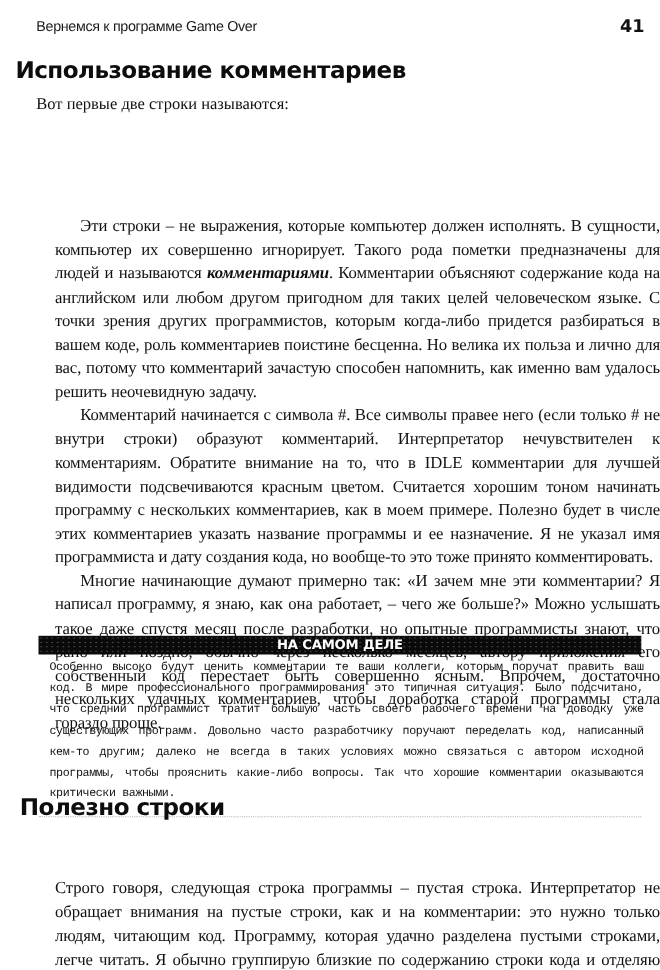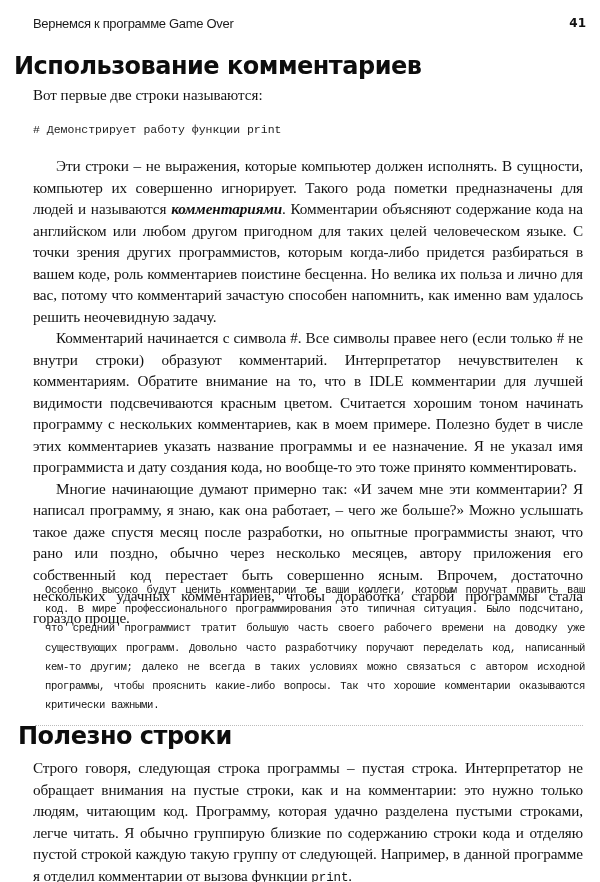--- a/index.html
+++ b/index.html
@@ -11,39 +11,40 @@
     .running-header {
       position: absolute; left: 33px; top: 12px; right: 14px; height: 22px;
       display: flex; justify-content: space-between; align-items: center;
     }
     .running-title {
       font-family: "Liberation Sans", "DejaVu Sans", sans-serif;
       font-size: 13px; letter-spacing: -0.3px; color: #1a1a1a;
     }
     .page-number {
       font-family: "DejaVu Sans", "Liberation Sans", sans-serif;
-      font-weight: bold; font-size: 12px; color: #111;
+      font-weight: bold; font-size: 16px; color: #111;
     }
     h1.section-title {
       position: absolute; margin: 0;
       font-family: "DejaVu Sans", "Liberation Sans", sans-serif;
-      font-weight: bold; font-size: 24px; letter-spacing: -0.5px; color: #0d0d0d;
+      font-weight: bold; font-size: 21px; letter-spacing: -0.5px; color: #0d0d0d;
     }
     #title-comments { left: 14px; top: 52px; }
     #title-blank { left: 18px; top: 722px; }
     .intro { position: absolute; left: 33px; top: 87px; font-size: 15px; }
     .code-block {
       position: absolute; left: 33px; top: 120px;
       font-family: "Liberation Mono", "DejaVu Sans Mono", monospace;
       font-size: 11.5px; line-height: 19px; color: #222;
     }
     .body-text {
-      position: absolute; left: 33px; width: 550px;
+      position: absolute; left: 50px; width: 550px;
       font-size: 15.2px; line-height: 21.5px; text-align: justify;
       letter-spacing: -0.1px;
+      margin-top: 40px;
     }
     .body-text p { margin: 0; text-indent: 23px; }
     #body-comments { top: 155px; }
     em.term { font-style: italic; font-weight: bold; font-family: "Liberation Serif", serif; }
     .inline-code { font-family: "Liberation Mono", "DejaVu Sans Mono", monospace; font-size: 12.5px; }
     .sidebar-box {
       position: absolute; left: 35px; top: 578px; width: 548px;
     }
     .sidebar-bar {
       height: 17px; background: #0a0a0a; color: #fff; text-align: center;
@@ -70,30 +71,30 @@
 <div class="running-header">
   <span class="running-title">Вернемся к программе Game Over</span>
   <span class="page-number">41</span>
 </div>
 
 <h1 class="section-title" id="title-comments">Использование комментариев</h1>
 
 <div class="intro">Вот первые две строки называются:</div>
 
 <div class="code-block">
-  <div># Демонстрирует работу функции print</div>
 </div>
 
 <div class="body-text" id="body-comments">
   <p><span>Эти строки – не выражения, которые компьютер должен исполнять. В сущности, компьютер их совершенно игнорирует. Такого рода пометки предназначены для людей и называются </span><em class="term">комментариями</em><span>. Комментарии объясняют содержание кода на английском или любом другом пригодном для таких целей человеческом языке. С точки зрения других программистов, которым когда-либо придется разбираться в вашем коде, роль комментариев поистине бесценна. Но велика их польза и лично для вас, потому что комментарий зачастую способен напомнить, как именно вам удалось решить неочевидную задачу.</span></p>
   <p>Комментарий начинается с символа #. Все символы правее него (если только # не внутри строки) образуют комментарий. Интерпретатор нечувствителен к комментариям. Обратите внимание на то, что в IDLE комментарии для лучшей видимости подсвечиваются красным цветом. Считается хорошим тоном начинать программу с нескольких комментариев, как в моем примере. Полезно будет в числе этих комментариев указать название программы и ее назначение. Я не указал имя программиста и дату создания кода, но вообще-то это тоже принято комментировать.</p>
   <p>Многие начинающие думают примерно так: «И зачем мне эти комментарии? Я написал программу, я знаю, как она работает, – чего же больше?» Можно услышать такое даже спустя месяц после разработки, но опытные программисты знают, что рано или поздно, обычно через несколько месяцев, автору приложения его собственный код перестает быть совершенно ясным. Впрочем, достаточно нескольких удачных комментариев, чтобы доработка старой программы стала гораздо проще.</p>
 </div>
 
 <div class="sidebar-box">
+  <div class="sidebar-bar">НА САМОМ ДЕЛЕ</div>
   <div class="sidebar-text">Особенно высоко будут ценить комментарии те ваши коллеги, которым поручат править ваш код. В мире профессионального программирования это типичная ситуация. Было подсчитано, что средний программист тратит большую часть своего рабочего времени на доводку уже существующих программ. Довольно часто разработчику поручают переделать код, написанный кем-то другим; далеко не всегда в таких условиях можно связаться с автором исходной программы, чтобы прояснить какие-либо вопросы. Так что хорошие комментарии оказываются критически важными.</div>
   <div class="sidebar-rule"></div>
 </div>
 
 <h1 class="section-title" id="title-blank">Полезно строки</h1>
 
 <div class="body-text" id="body-blank">
   <p><span>Строго говоря, следующая строка программы – пустая строка. Интерпретатор не обращает внимания на пустые строки, как и на комментарии: это нужно только людям, читающим код. Программу, которая удачно разделена пустыми строками, легче читать. Я обычно группирую близкие по содержанию строки кода и отделяю пустой строкой каждую такую группу от следующей. Например, в данной программе я отделил комментарии от вызова функции </span><span class="inline-code">print</span><span>.</span></p>
 </div>
 

